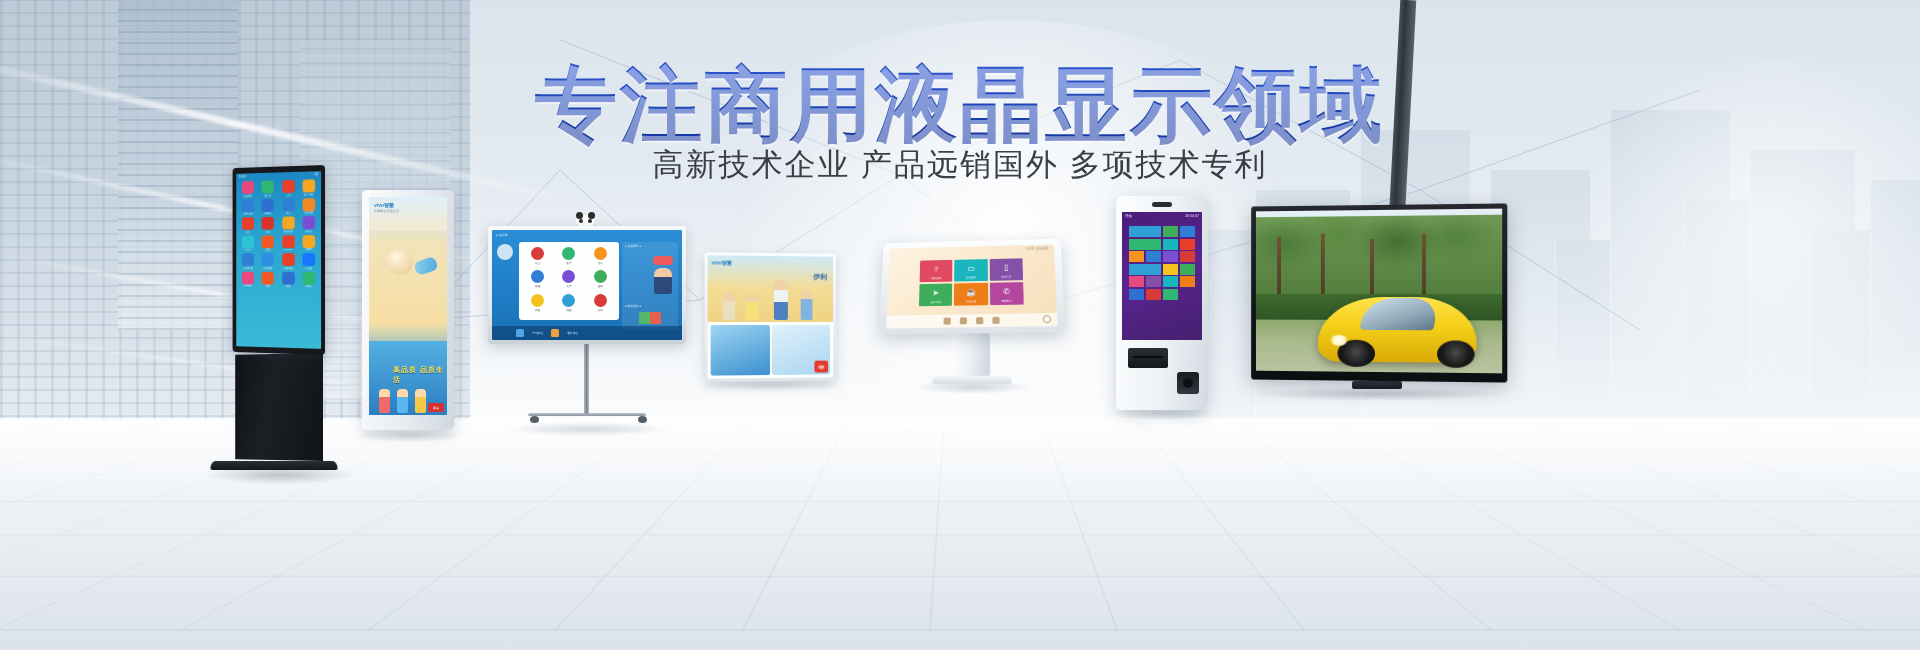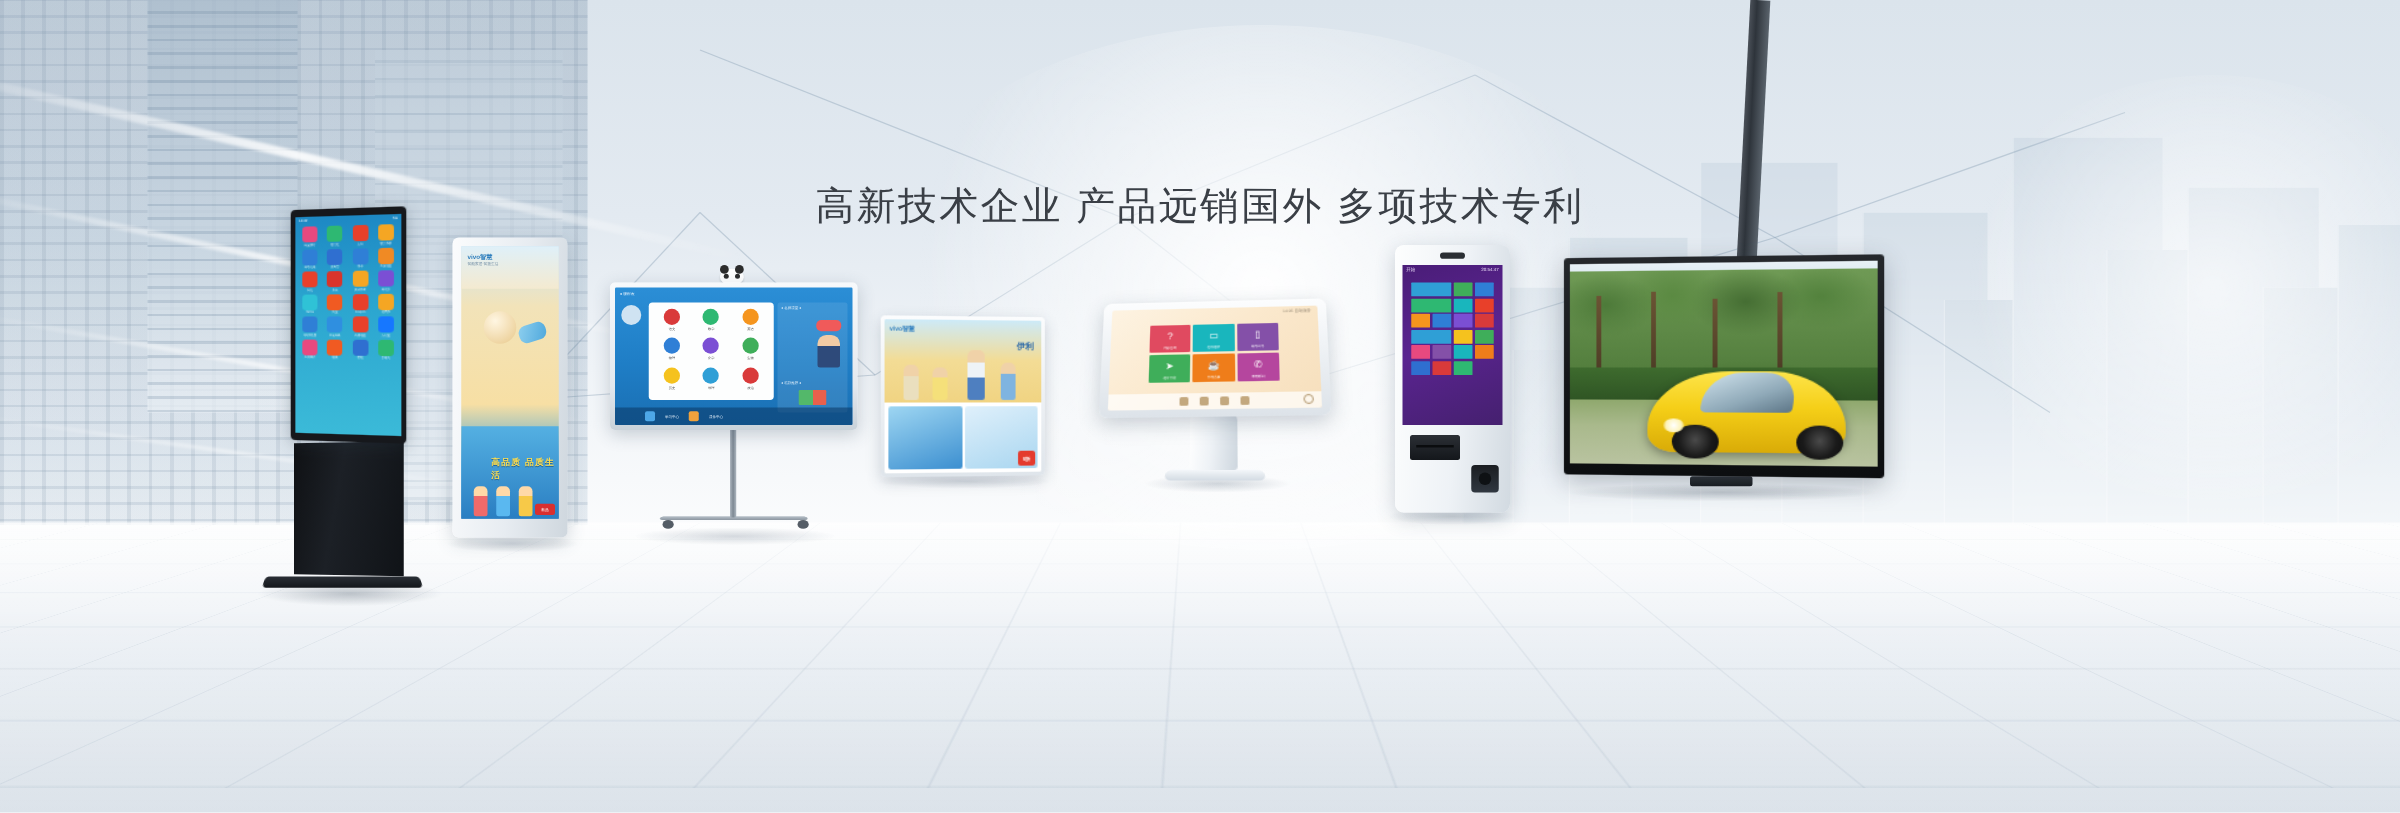--- a/index.html
+++ b/index.html
@@ -489,20 +489,21 @@
   <div class="streak" style="left:-60px;top:52px;width:680px;height:7px;transform:rotate(13deg);opacity:.9;"></div>
   <div class="streak" style="left:-40px;top:150px;width:620px;height:5px;transform:rotate(12deg);opacity:.8;"></div>
   <div class="streak" style="left:-20px;top:250px;width:520px;height:4px;transform:rotate(10deg);opacity:.65;"></div>
   <div class="streak" style="left:-30px;top:330px;width:470px;height:3px;transform:rotate(8deg);opacity:.5;"></div>
   <div class="glow" style="left:690px;top:20px;width:640px;height:420px;"></div>
   <div class="glow" style="left:1560px;top:60px;width:420px;height:340px;opacity:.7;"></div>
 
   <div class="pole"></div>
   <div class="pole-base"></div>
 
+  <div class="headline">专注商用液晶显示领域</div>
   <div class="subline">高新技术企业 产品远销国外 多项技术专利</div>
 
   <div class="device" id="dev-kiosk">
     <div class="kiosk-shadow"></div>
     <div class="kiosk-foot"></div>
     <div class="kiosk-body"></div>
     <div class="kiosk-screenframe">
       <div class="kiosk-screen">
         <div class="kiosk-status">
           <span>14:42</span>

